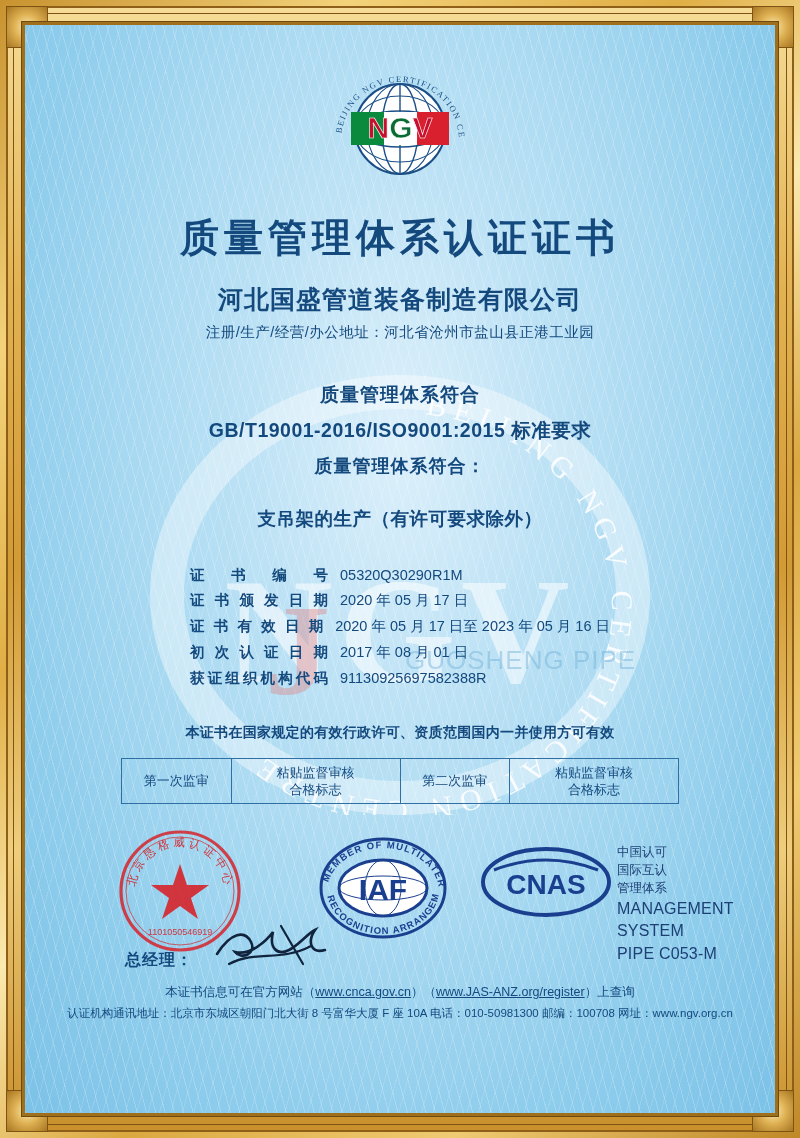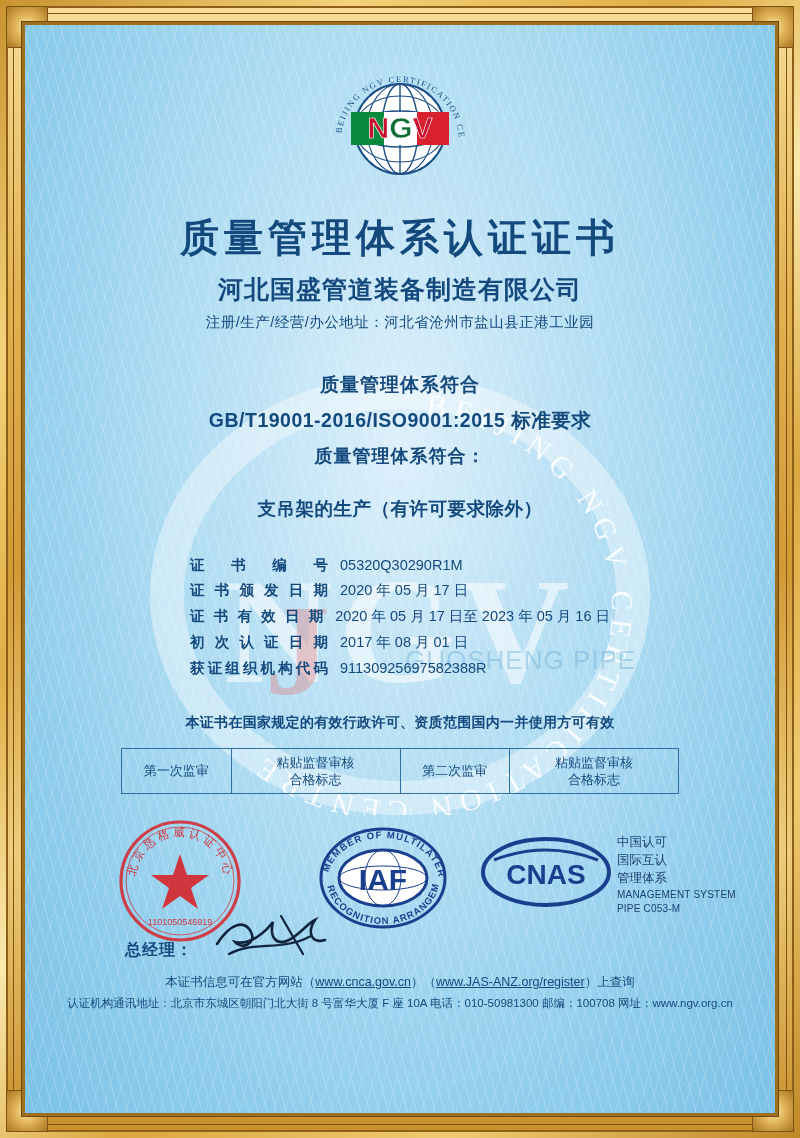--- a/index.html
+++ b/index.html
@@ -160,21 +160,21 @@
 
   .cert-title {
     margin-top: 28px;
     font-family: "Liberation Serif", serif;
     font-weight: bold;
     font-size: 39px;
     letter-spacing: 5px;
     color: #14497e;
   }
   .company {
-    margin-top: 8px;
+    margin-top: 18px;
     font-family: "Liberation Serif", serif;
     font-weight: bold;
     font-size: 25px;
     letter-spacing: 1px;
     color: #14497e;
   }
   .address {
     margin-top: 7px;
     font-size: 14.5px;
     color: #14497e;
@@ -304,21 +304,21 @@
   .cnas-text {
     position: absolute;
     left: 592px;
     top: 16px;
     text-align: left;
     color: #1d3f74;
     font-size: 12.5px;
     line-height: 1.42;
   }
   .cnas-text .en {
-    font-size: 10px;
+    font-size: 16px;
     letter-spacing: .2px;
   }
 
   
   .manager {
     position: absolute;
     left: 100px;
     top: 122px;
     font-size: 16px;
     font-weight: bold;

